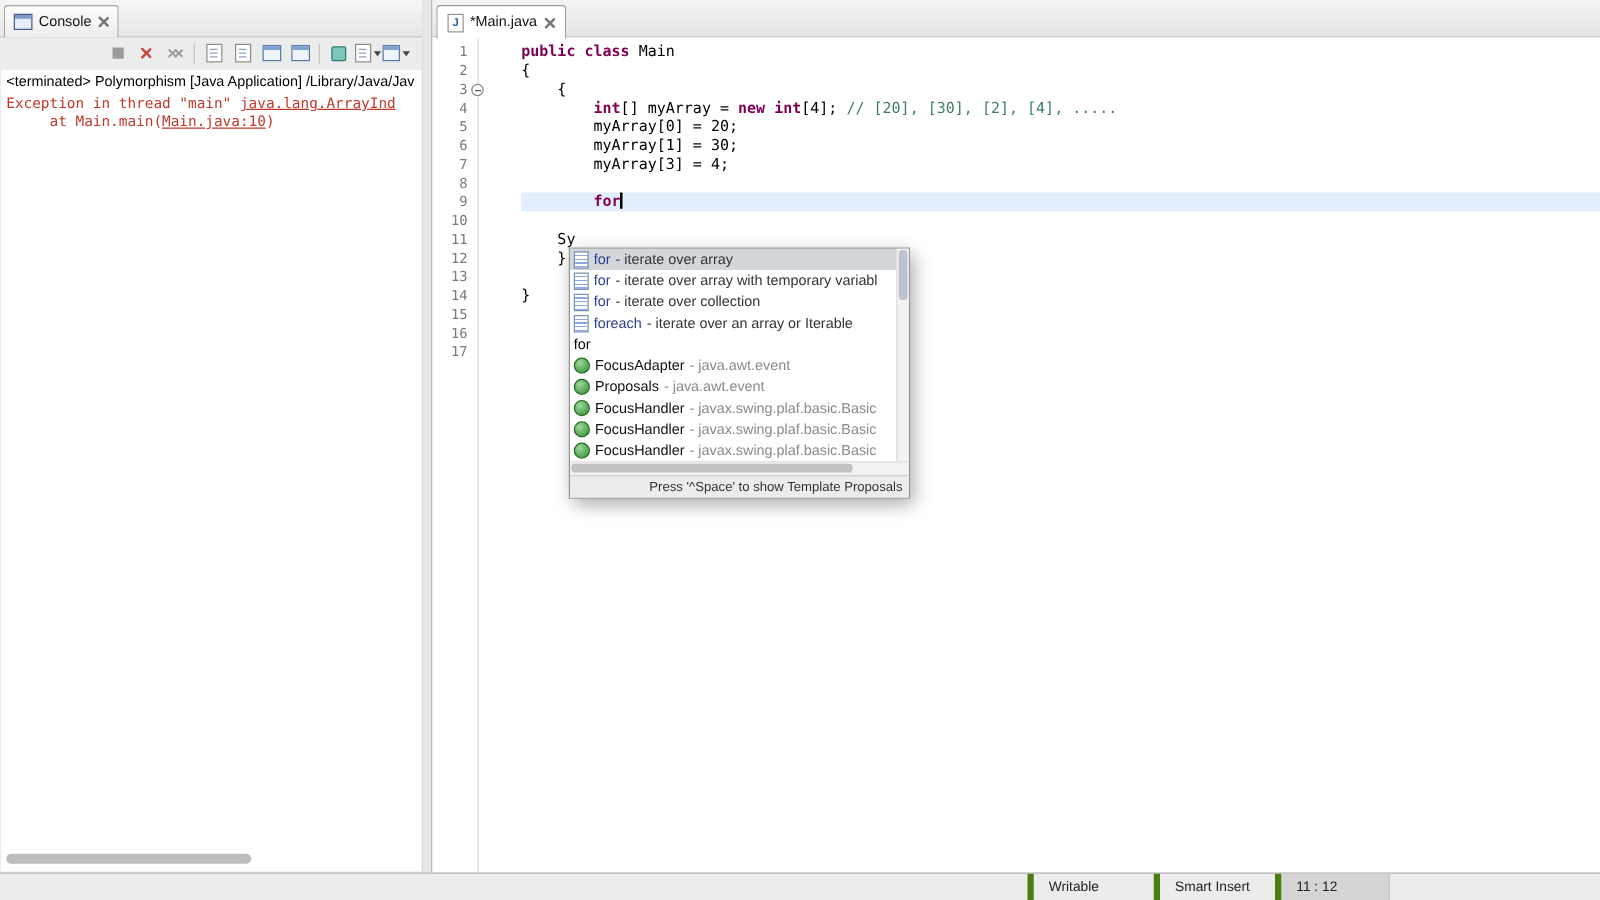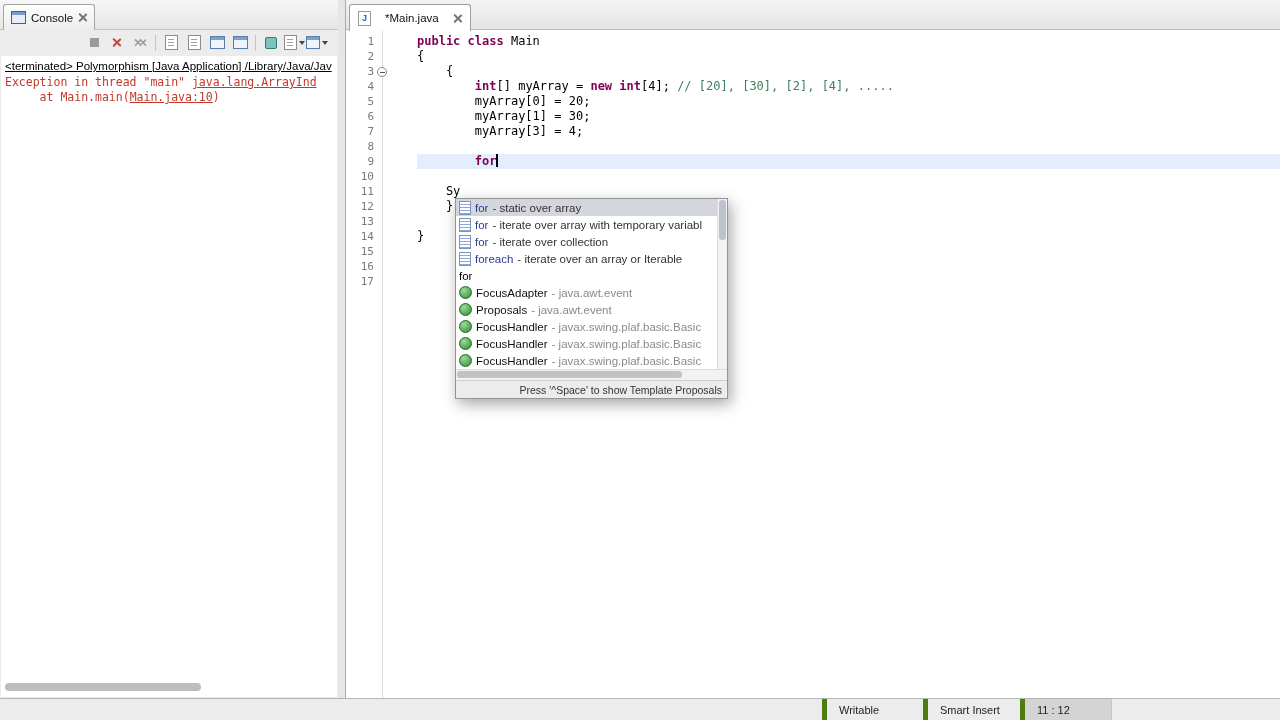--- a/index.html
+++ b/index.html
@@ -30,33 +30,33 @@
   .dblx .x1{left:0;top:1px;}
   .dblx .x2{left:5px;top:1px;}
   .page{width:11px;height:13px;background:#fff;border:1px solid #8d8d8d;position:relative;}
   .page::before{content:"";position:absolute;left:2px;top:3px;width:6px;height:1px;background:#8fa3bd;box-shadow:0 3px 0 #8fa3bd,0 6px 0 #8fa3bd;}
   .winic{width:13px;height:11px;border:1px solid #5b7ca8;background:#eef4fb;position:relative;}
   .winic::before{content:"";position:absolute;left:0;top:0;right:0;height:3px;background:#7da1cc;}
   .pinic{width:10px;height:10px;border:1px solid #2e7d73;background:#7fc4bb;border-radius:2px;}
   .dd{width:0;height:0;border-left:3px solid transparent;border-right:3px solid transparent;border-top:4px solid #444;margin-left:2px;}
 
   .console-body{position:absolute;left:1px;top:56px;right:1px;bottom:1px;background:#fff;overflow:hidden;}
-  .console-desc{font-family:"Liberation Sans",sans-serif;font-size:11.5px;color:#000;padding:4px 0 3px 4px;white-space:nowrap;overflow:hidden;text-decoration:underline;}
+  .console-desc{font-family:"Liberation Sans",sans-serif;font-size:11.5px;color:#000;padding:4px 0 3px 4px;white-space:nowrap;overflow:hidden;}
   .console-line{font-family:"DejaVu Sans Mono",monospace;font-size:11.5px;line-height:15px;white-space:pre;padding-left:4px;overflow:hidden;}
   .cseg-err{color:#c0392b;}
   .cseg-link{color:#c0392b;text-decoration:underline;cursor:pointer;}
   .console-hscroll{position:absolute;left:4px;bottom:6px;right:10px;height:8px;}
   .console-hthumb{width:196px;height:8px;background:#bdbdbd;border-radius:4px;}
 
   .sash{position:absolute;left:338px;top:0;width:7px;height:698px;background:#e6e6e6;}
 
   
   .editor-area{position:absolute;left:345px;top:0;right:0;height:698px;background:#fff;border-left:1px solid #ababab;}
   .editor-tabbar{position:absolute;top:0;left:0;right:0;height:29px;background:linear-gradient(#f4f4f4,#e4e4e4);border-bottom:1px solid #bcbcbc;}
-  .editor-tab{position:absolute;left:3px;top:4px;height:26px;display:flex;align-items:center;gap:14px;padding:0 8px;
+  .editor-tab{position:absolute;left:3px;top:4px;height:26px;display:flex;align-items:center;gap:5px;padding:0 8px;
               background:#fff;border:1px solid #9f9f9f;border-bottom:none;border-radius:3px 3px 0 0;
               font-size:11.5px;color:#111;z-index:2;}
   .jicon{width:11px;height:13px;background:#fff;border:1px solid #9a9a9a;display:flex;align-items:center;justify-content:center;}
   .jicon::before{content:"J";font:bold 9px "Liberation Sans",sans-serif;color:#2b5fc1;}
 
   .editor-body{position:absolute;top:30px;left:0;right:0;bottom:0;background:#fff;overflow:hidden;}
   .ruler-divider{position:absolute;left:36px;top:0;bottom:0;width:1px;background:#dcdcdc;}
   .gutter{position:absolute;left:0;top:4px;width:44px;}
   .gutter-line{height:15px;display:flex;padding-left:2px;}
   .ln-num{width:26px;text-align:right;font-family:"DejaVu Sans Mono",monospace;font-size:11px;color:#7a7a7a;line-height:15px;}
@@ -266,21 +266,21 @@
           <div class="code-line"></div>
         </div>
     </div>
   </div>
 
   <div class="assist-popup">
     <div class="prop-list" id="proposal-list">
         <div class="prop-row type-template selected">
           <span class="picon picon-template"></span>
           <span class="pname">for</span>
-          <span class="pdesc"> - static over array</span>
+          <span class="pdesc"> - iterate over array</span>
         </div>
         <div class="prop-row type-template">
           <span class="picon picon-template"></span>
           <span class="pname">for</span>
           <span class="pdesc"> - iterate over array with temporary variabl</span>
         </div>
         <div class="prop-row type-template">
           <span class="picon picon-template"></span>
           <span class="pname">for</span>
           <span class="pdesc"> - iterate over collection</span>

